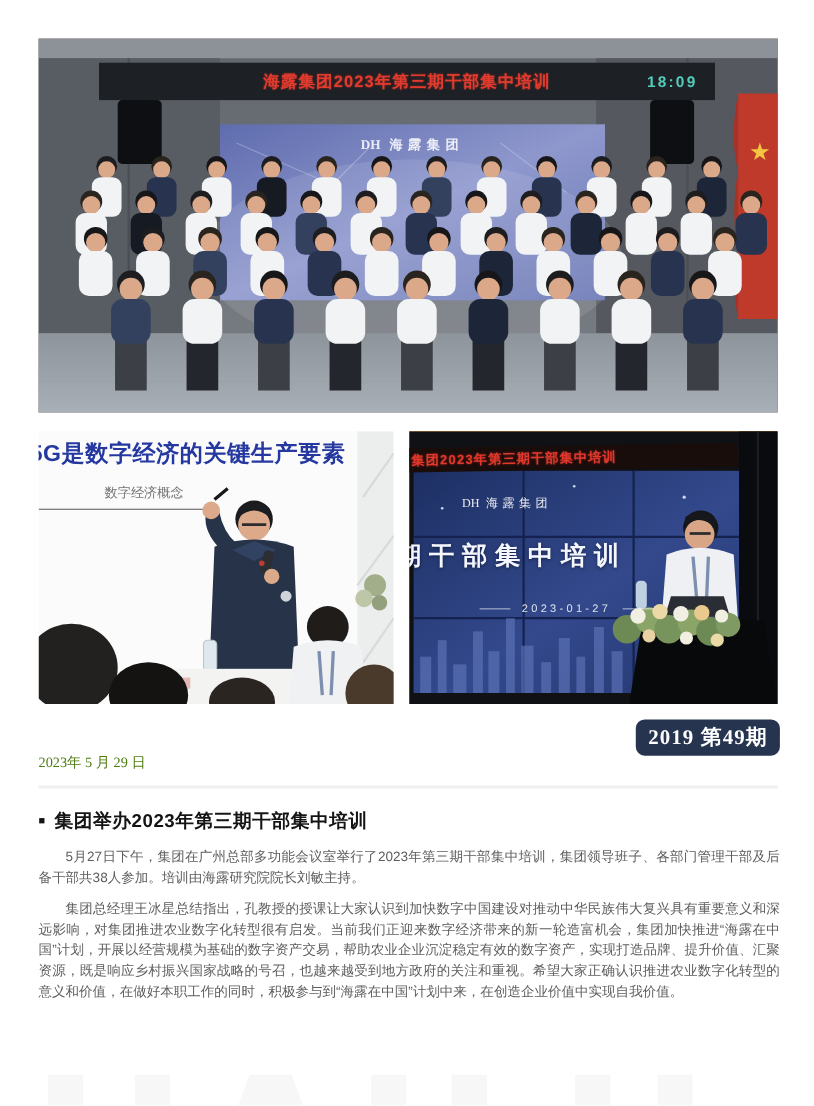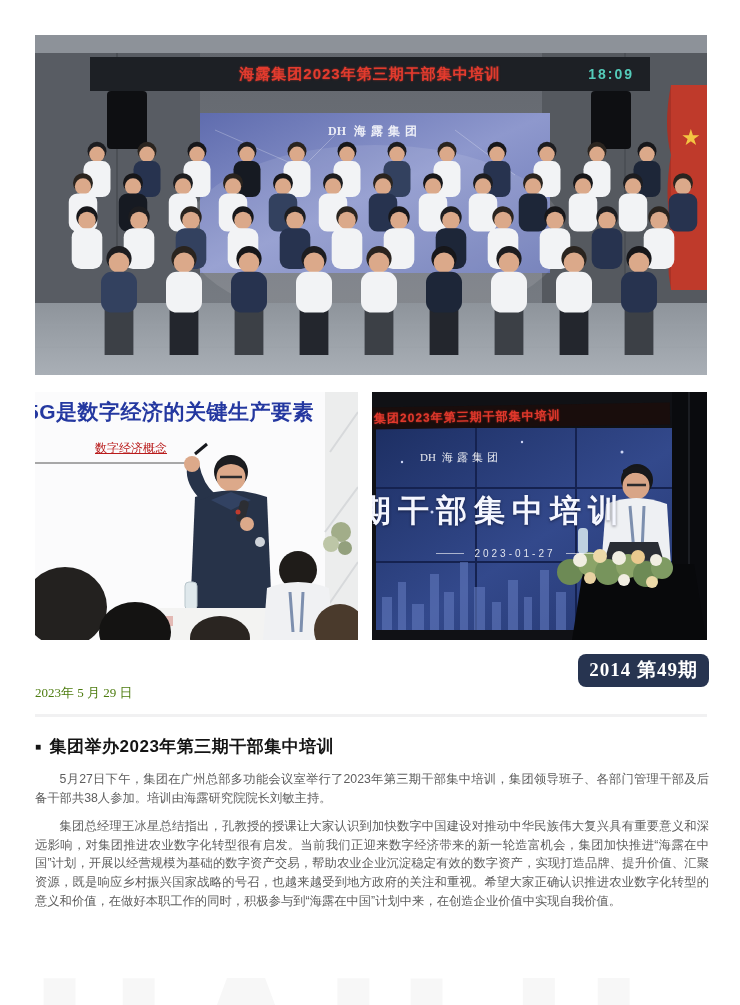--- a/index.html
+++ b/index.html
@@ -20,33 +20,33 @@
     text-shadow:0 0 2px rgba(255,60,40,.6);}
   .led-banner .led-clock{position:absolute;right:16px;color:#5eead4;font-weight:bold;
     font-size:14px;letter-spacing:2px;opacity:.85;}
   .group-screen-logo{position:absolute;left:165px;top:88px;width:350px;text-align:center;
     color:rgba(255,255,255,.85);font-size:12px;letter-spacing:5px;font-weight:bold;}
   .group-screen-logo .mark{letter-spacing:0;margin-right:8px;font-family:"Liberation Serif",serif;}
 
   
   .slide-title{position:absolute;left:-8px;top:6px;color:#2438a0;font-weight:bold;
     font-size:21px;letter-spacing:.5px;white-space:nowrap;}
-  .slide-subtitle{position:absolute;left:60px;top:48px;color:#b91c1c;font-size:12px;
-    text-decoration:underline;}
+  .slide-subtitle{position:absolute;left:60px;top:48px;color:#737373;font-size:12px;
+    }
 
   
   .stage-led{position:absolute;left:0;top:13px;width:298px;height:22px;background:#190d0c;
     display:flex;align-items:center;transform:rotate(-1deg);}
   .stage-led span{color:#e0382c;font-weight:bold;font-size:12px;letter-spacing:1px;
     white-space:nowrap;margin-left:2px;text-shadow:0 0 2px rgba(255,60,40,.6);}
   .stage-logo{position:absolute;left:48px;top:58px;color:rgba(255,255,255,.9);
     font-size:11px;letter-spacing:4px;}
   .stage-logo .mark{letter-spacing:0;margin-right:6px;font-family:"Liberation Serif",serif;}
   .stage-title{position:absolute;left:-12px;top:98px;color:#f5f7ff;
-    font-family:"Liberation Serif","DejaVu Serif",serif;font-weight:bold;font-size:31px;
+    font-family:"Liberation Serif","DejaVu Serif",serif;font-weight:bold;font-size:23px;
     letter-spacing:7px;white-space:nowrap;text-shadow:0 1px 3px rgba(0,0,20,.5);}
   .stage-date{position:absolute;left:28px;top:156px;width:230px;display:flex;
     align-items:center;justify-content:center;gap:10px;color:rgba(255,255,255,.85);
     font-size:10px;letter-spacing:3px;}
   .stage-date::before,.stage-date::after{content:"";width:28px;height:1px;
     background:rgba(255,255,255,.6);}
 
   
   .dept{position:absolute;left:35px;top:648px;
     font-family:"Liberation Serif","DejaVu Serif",serif;font-weight:bold;
@@ -492,21 +492,21 @@
       <span>集团2023年第三期干部集中培训</span>
     </div>
     <div class="stage-logo">
       <span class="mark">DH</span><span>海露集团</span>
     </div>
     <div class="stage-title">期干部集中培训</div>
     <div class="stage-date">2023-01-27</div>
   </div>
 
   <div class="pub-date">2023年 5 月 29 日</div>
-  <div class="issue-badge">2014 第49期</div>
+  <div class="issue-badge">2019 第49期</div>
   <div class="divider"></div>
 
   <div class="article-title">
     <span class="bullet">■</span>
     <span>集团举办2023年第三期干部集中培训</span>
   </div>
   <div class="article-body">
     <p>5月27日下午，集团在广州总部多功能会议室举行了2023年第三期干部集中培训，集团领导班子、各部门管理干部及后备干部共38人参加。培训由海露研究院院长刘敏主持。</p>
     <p>集团总经理王冰星总结指出，孔教授的授课让大家认识到加快数字中国建设对推动中华民族伟大复兴具有重要意义和深远影响，对集团推进农业数字化转型很有启发。当前我们正迎来数字经济带来的新一轮造富机会，集团加快推进“海露在中国”计划，开展以经营规模为基础的数字资产交易，帮助农业企业沉淀稳定有效的数字资产，实现打造品牌、提升价值、汇聚资源，既是响应乡村振兴国家战略的号召，也越来越受到地方政府的关注和重视。希望大家正确认识推进农业数字化转型的意义和价值，在做好本职工作的同时，积极参与到“海露在中国”计划中来，在创造企业价值中实现自我价值。</p>
   </div>

